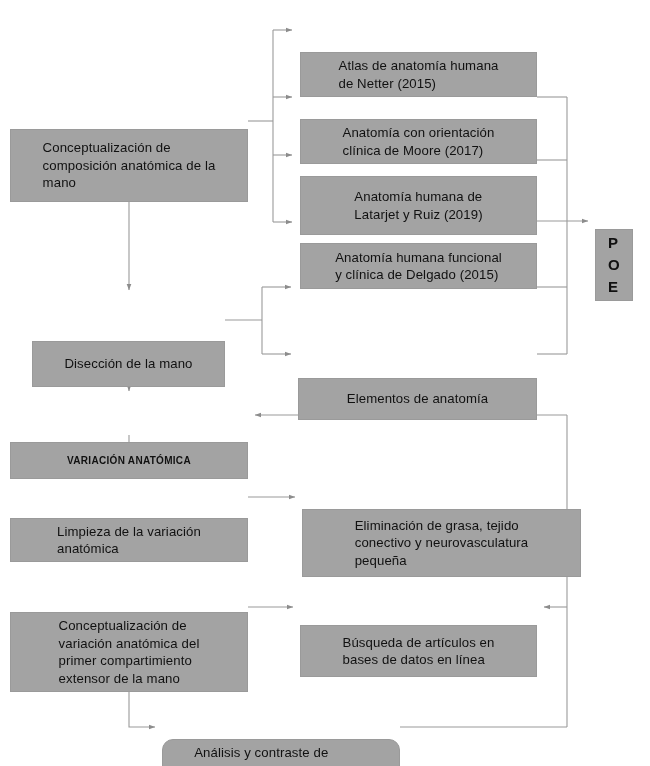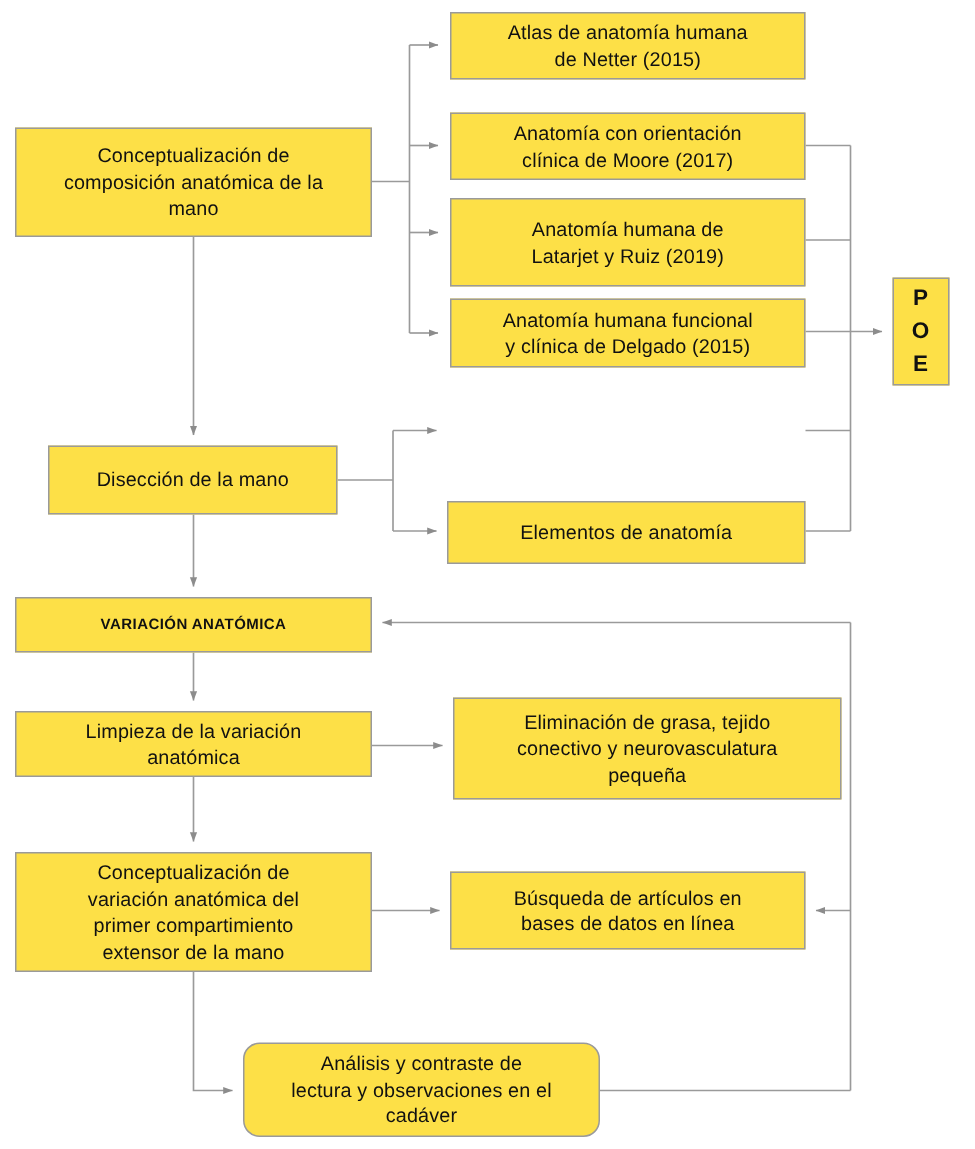--- a/index.html
+++ b/index.html
@@ -17,31 +17,32 @@
   svg#wires{
     position:absolute;
     left:0;top:0;
     width:650px;height:766px;
     pointer-events:none;
   }
   .node{
     position:absolute;
     box-sizing:border-box;
     border:1px solid #9a9a9a;
-    background:#fde047;
+    background:#a3a3a3;
     display:flex;
     align-items:center;
     justify-content:center;
-    text-align:center;
+    text-align:left;
     color:#111111;
     font-size:13.2px;
     line-height:17.5px;
     letter-spacing:.1px;
     padding:2px 6px;
     white-space:pre-line;
+    margin-top:44px;
   }
   .node.bold{
     font-weight:bold;
     font-size:10px;
     letter-spacing:.3px;
   }
   .node.poe{
     font-weight:bold;
     font-size:15px;
     line-height:22px;
@@ -124,21 +125,21 @@
   <div class="node" style="left:32px;top:297px;width:193px;height:46px;">Disección de la mano</div>
 
 
   <div class="node" style="left:298px;top:334px;width:239px;height:42px;">Elementos de anatomía</div>
 
   <div class="node bold" style="left:10px;top:398px;width:238px;height:37px;">VARIACIÓN ANATÓMICA</div>
 
   <div class="node" style="left:10px;top:474px;width:238px;height:44px;">Limpieza de la variación
 anatómica</div>
 
-  <div class="node" style="left:302px;top:465px;width:259px;height:68px;">Eliminación de grasa, tejido
+  <div class="node" style="left:302px;top:465px;width:279px;height:68px;">Eliminación de grasa, tejido
 conectivo y neurovasculatura
 pequeña</div>
 
   <div class="node" style="left:10px;top:568px;width:238px;height:80px;">Conceptualización de
 variación anatómica del
 primer compartimiento
 extensor de la mano</div>
 
   <div class="node" style="left:300px;top:581px;width:237px;height:52px;">Búsqueda de artículos en
 bases de datos en línea</div>

